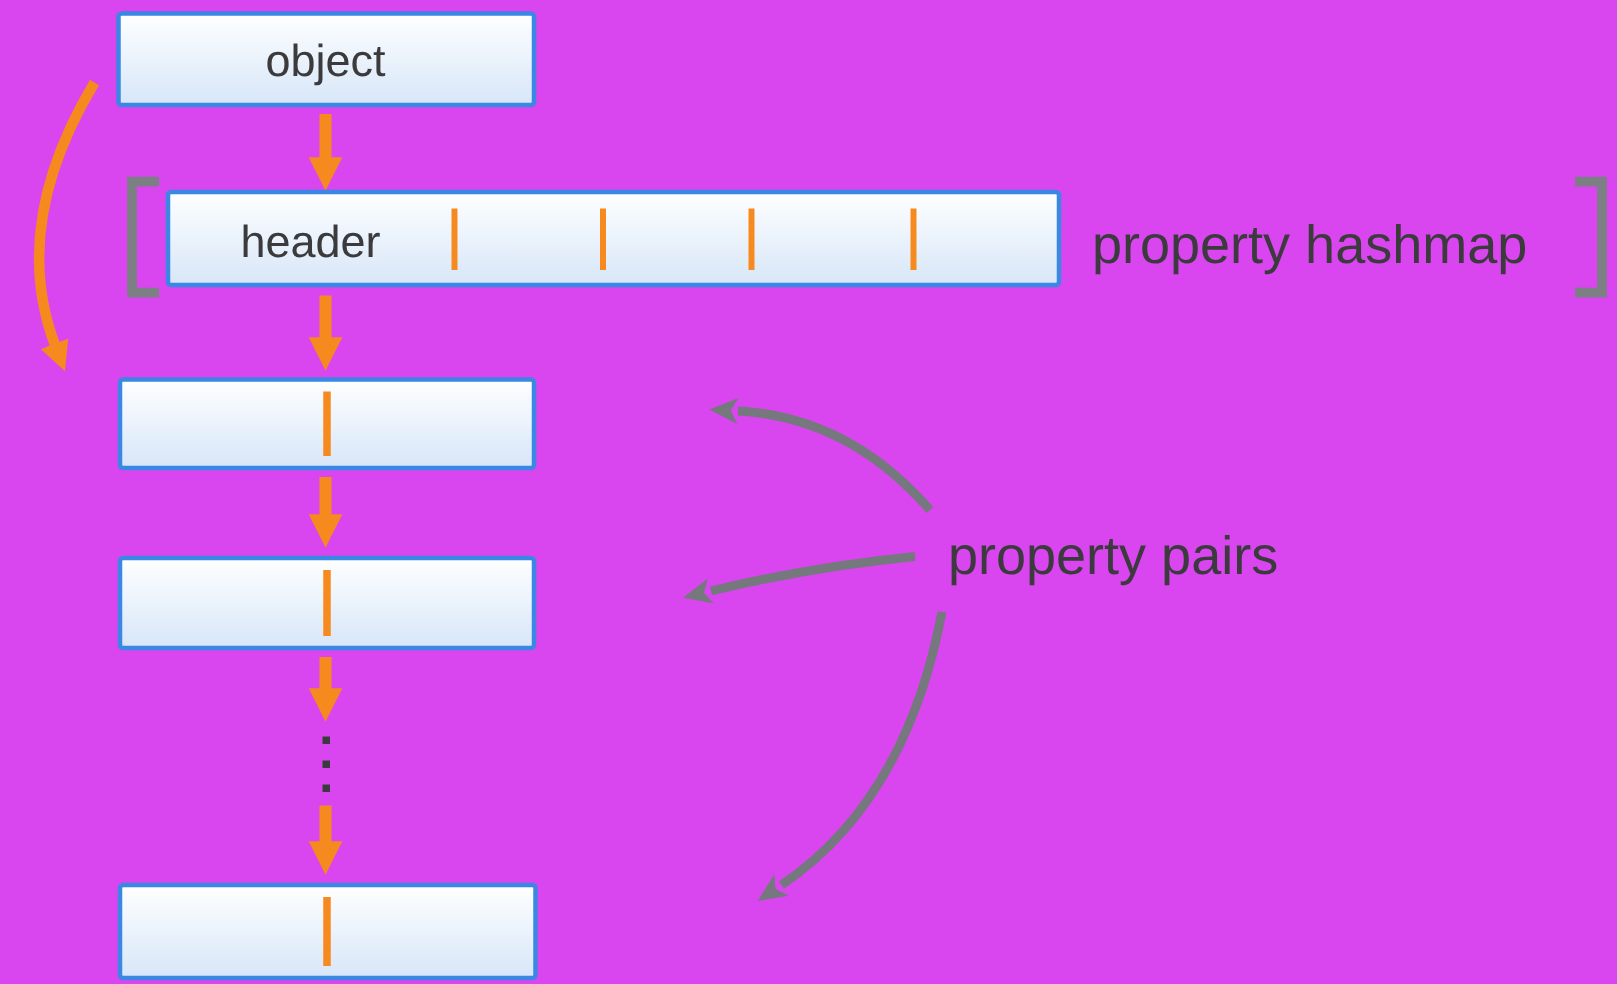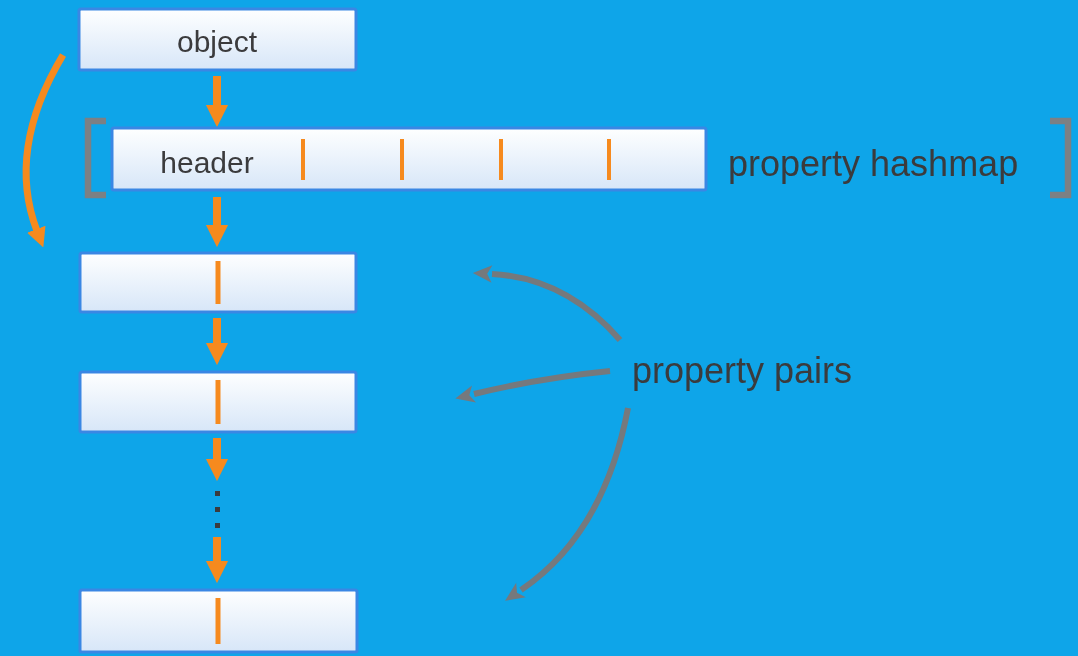--- a/index.html
+++ b/index.html
@@ -4,21 +4,21 @@
 <style>
   html, body {
     margin: 0;
     padding: 0;
     background: #FFFFFF;
   }
   .stage {
     position: relative;
     width: 1078px;
     height: 656px;
-    background: #0ea5e9;
+    background: #d946ef;
     overflow: hidden;
   }
   svg { display: block; }
   text {
     font-family: "Liberation Sans", sans-serif;
   }
   .box-label { font-size: 30px; }
   .big-label { font-size: 36px; }
 </style>
 </head>

